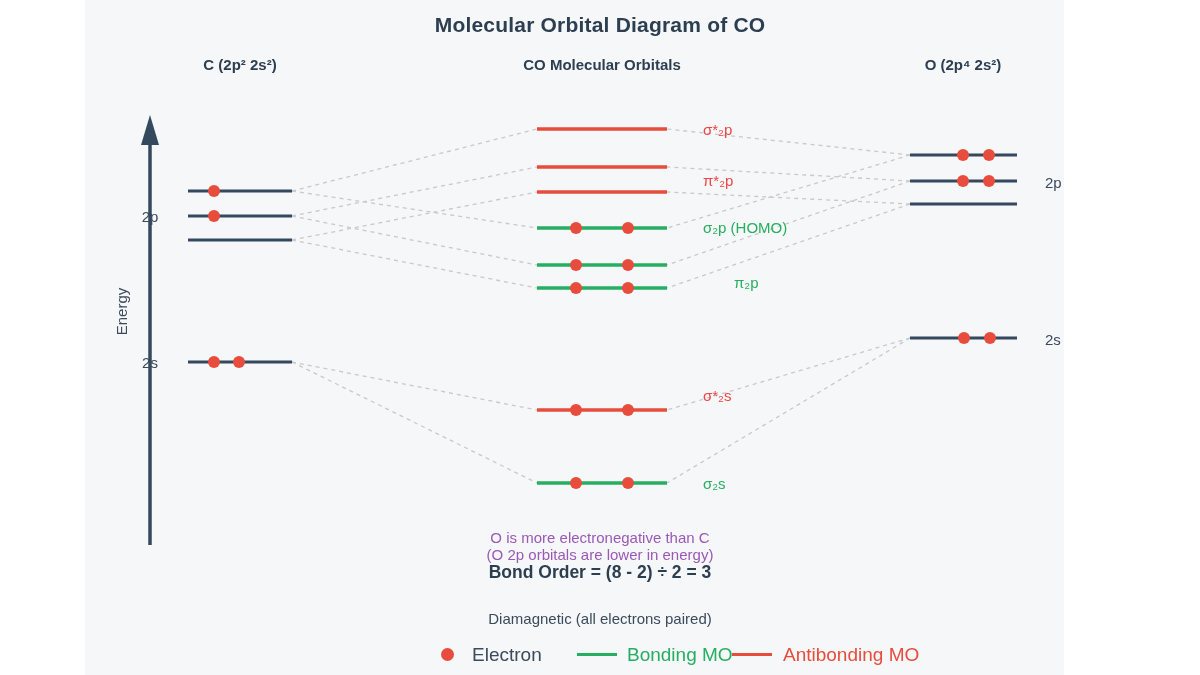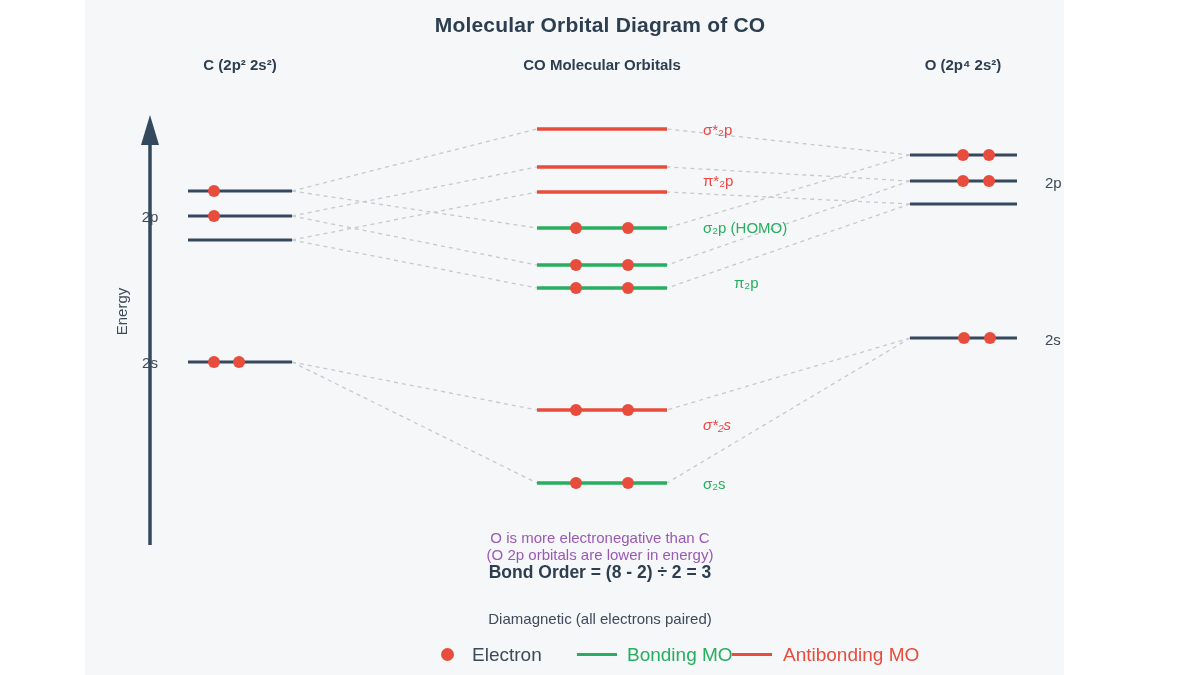--- a/index.html
+++ b/index.html
@@ -119,20 +119,20 @@
       <span class="legend-text lg-electron">Electron</span>
       <span class="legend-swatch sw-bonding"></span>
       <span class="legend-text lg-bonding">Bonding MO</span>
       <span class="legend-swatch sw-antibonding"></span>
       <span class="legend-text lg-antibonding">Antibonding MO</span>
     </div>
   <div class="mo-label antibonding" style="left: 703px; top: 120px;">σ*₂p</div>
       <div class="mo-label antibonding" style="left: 703px; top: 171px;">π*₂p</div>
       <div class="mo-label bonding" style="left: 703px; top: 218px;">σ₂p (HOMO)</div>
       <div class="mo-label bonding" style="left: 703px; top: 273px; margin-left: 31px;">π₂p</div>
-      <div class="mo-label antibonding" style="left: 703px; top: 415px; font-style: italic;">σ*₂s</div>
+      <div class="mo-label antibonding" style="left: 703px; top: 386px;">σ*₂s</div>
       <div class="mo-label bonding" style="left: 703px; top: 474px;">σ₂s</div>
       <div class="axis-tick" style="left: 150px; top: 216px;">2p</div>
       <div class="axis-tick" style="left: 150px; top: 362px;">2s</div>
       <div class="side-tick" style="left: 1045px; top: 182px;">2p</div>
       <div class="side-tick" style="left: 1045px; top: 339px;">2s</div>
     </div>
 </div>
 
 </body></html>

